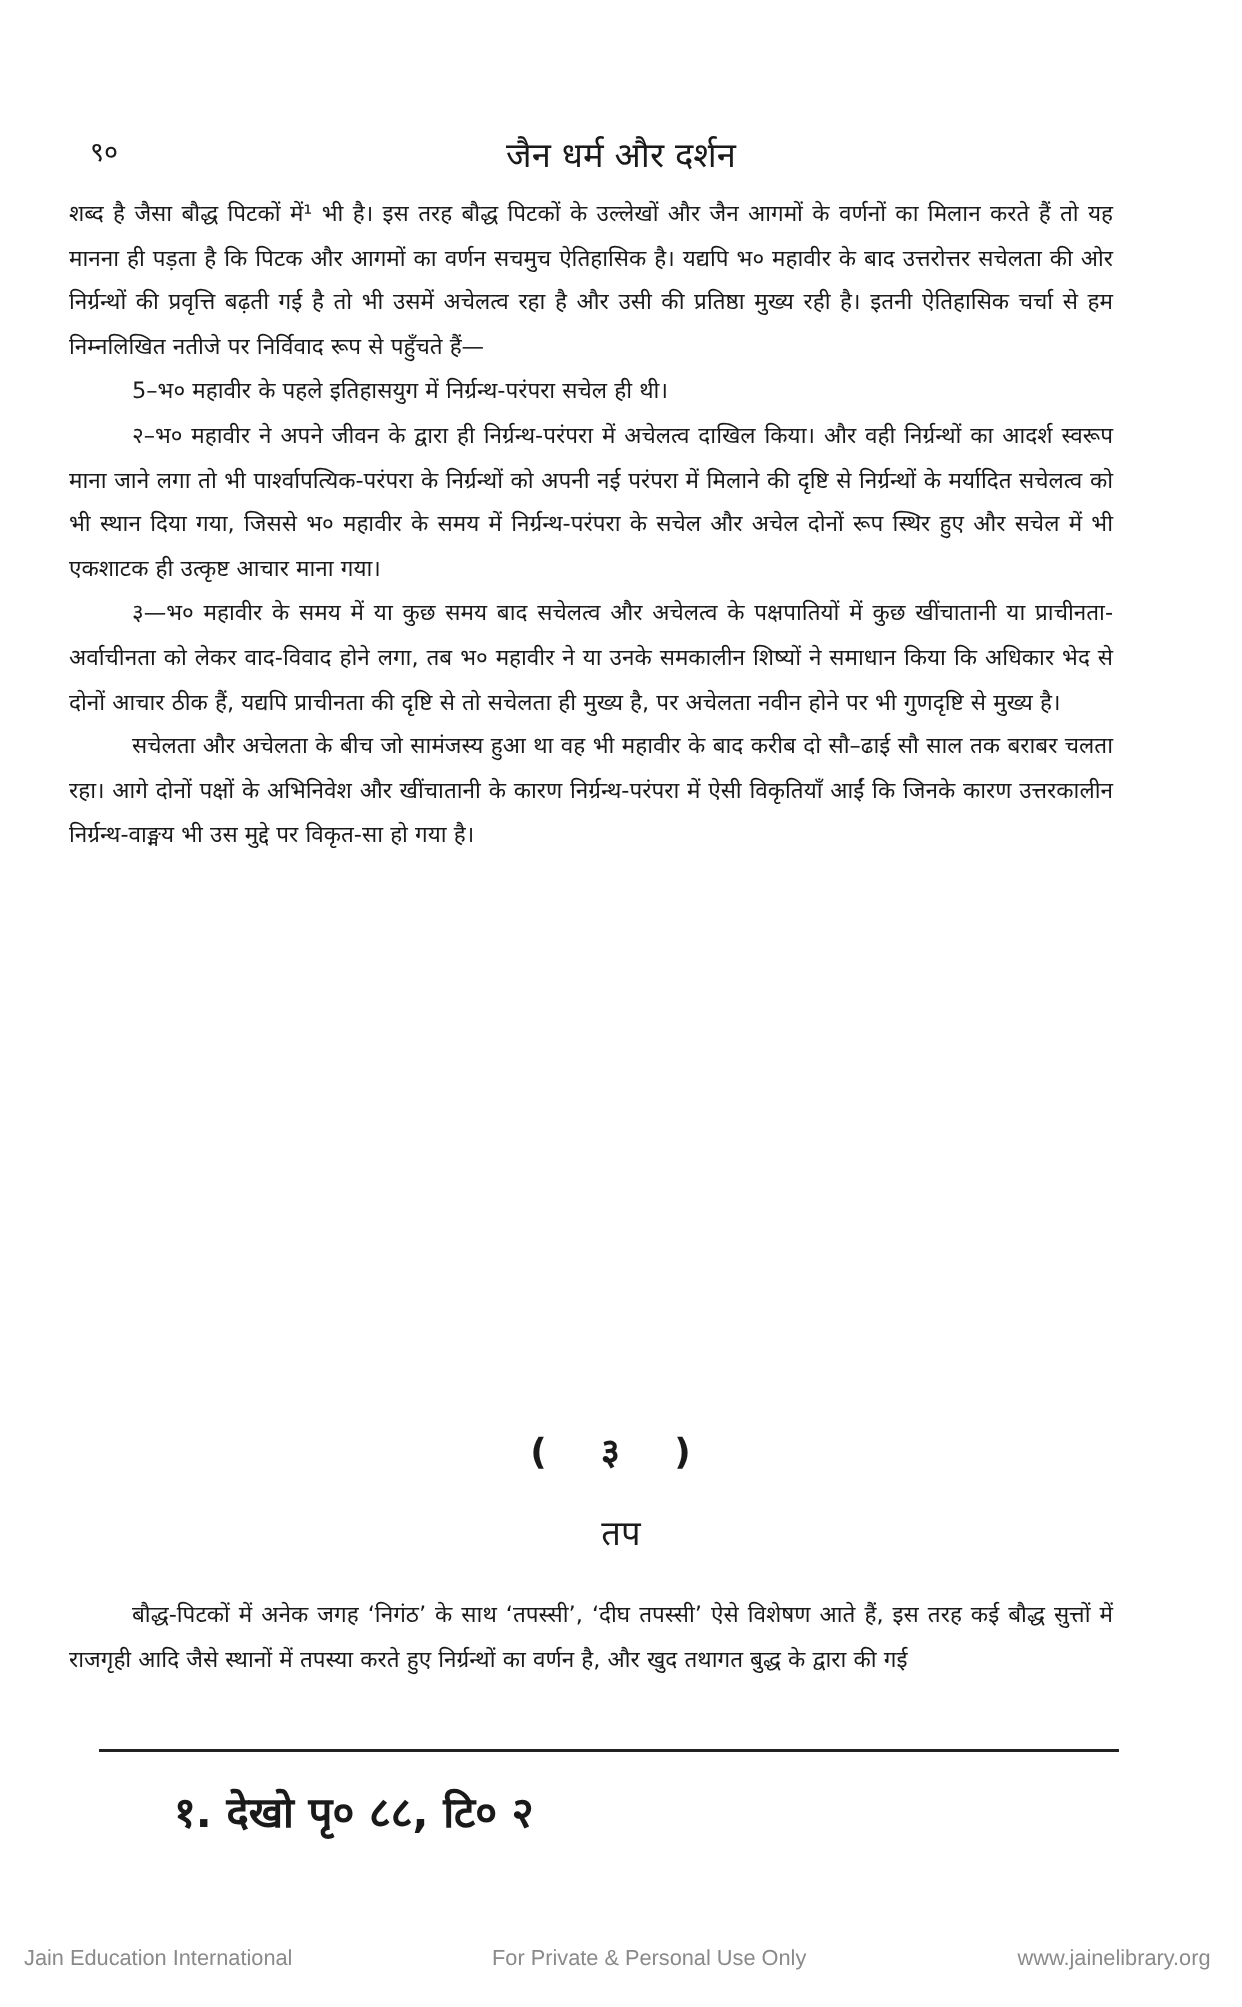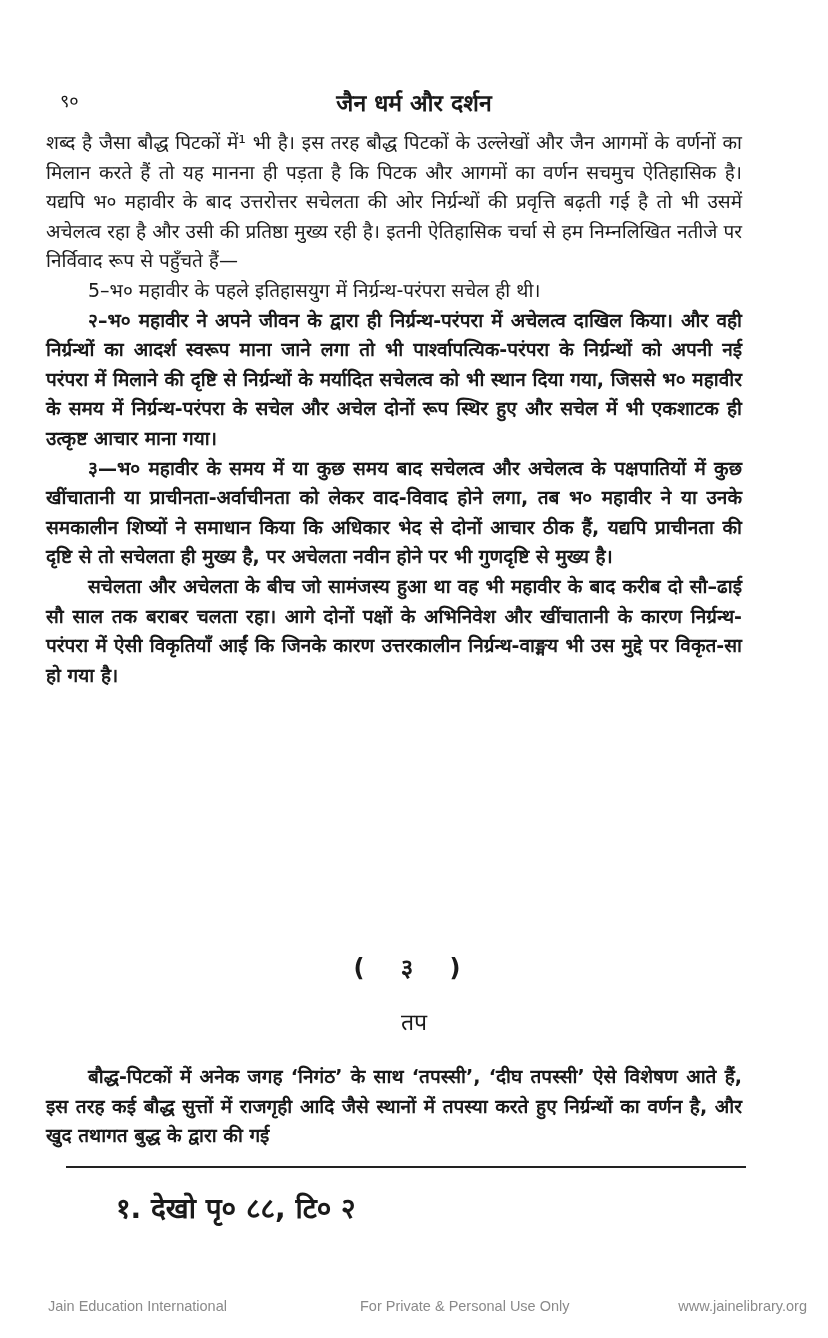--- a/index.html
+++ b/index.html
@@ -2,35 +2,35 @@
 <html><head>
 <meta charset="utf-8">
 <style>
   html, body { margin: 0; padding: 0; }
   body {
     width: 828px; height: 1338px; background: #ffffff; position: relative; overflow: hidden;
     font-family: "DejaVu Sans", sans-serif; color: #1a1a1a;
   }
   .page-header { position: absolute; top: 80px; left: 60px; right: 60px; height: 40px; }
   .page-number { position: absolute; left: 0; top: 8px; font-size: 18px; font-weight: normal; }
-  .running-title { position: absolute; left: 0; right: 0; text-align: center; top: 6px; font-size: 23px; font-weight: bold; }
+  .running-title { position: absolute; left: 0; right: 0; text-align: center; top: 6px; font-size: 23px; font-weight: normal; }
   .body-text {
     position: absolute; left: 46px; width: 696px;
-    font-size: 19px; line-height: 29.6px; text-align: justify; text-align-last: auto;
+    font-size: 15px; line-height: 29.6px; text-align: justify; text-align-last: auto;
   }
   .body-text p { margin: 0; }
-  .indent { text-indent: 42px; font-weight: bold; }
+  .indent { text-indent: 42px; }
   .item-first { text-indent: 42px; }
   #block1 { top: 128px; }
   .section-number { position: absolute; top: 950px; left: 0; right: 0; text-align: center; font-size: 24px; font-weight: bold; letter-spacing: 14px; }
   .section-title { position: absolute; top: 1005px; left: 0; right: 0; text-align: center; font-size: 23px; font-weight: normal; }
   #block2 { top: 1062px; }
   .footnote-rule { position: absolute; top: 1166px; left: 66px; width: 680px; border-top: 2px solid #222; }
   .footnote { position: absolute; top: 1188px; left: 116px; font-size: 28px; font-weight: bold; }
-  .page-footer { position: absolute; top: 1298px; left: 0; right: 0; height: 24px; font-family: "Liberation Sans", sans-serif; font-size: 14.5px; color: #8a8a8a; margin-left: 32px; }
+  .page-footer { position: absolute; top: 1298px; left: 0; right: 0; height: 24px; font-family: "Liberation Sans", sans-serif; font-size: 14.5px; color: #8a8a8a; }
   .footer-left { position: absolute; left: 16px; }
   .footer-center { position: absolute; left: 328px; }
   .footer-right { position: absolute; right: 21px; }
 </style>
 </head>
 <body>
 
 <div class="page-header">
   <span class="page-number">९०</span>
   <div class="running-title">जैन धर्म और दर्शन</div>

